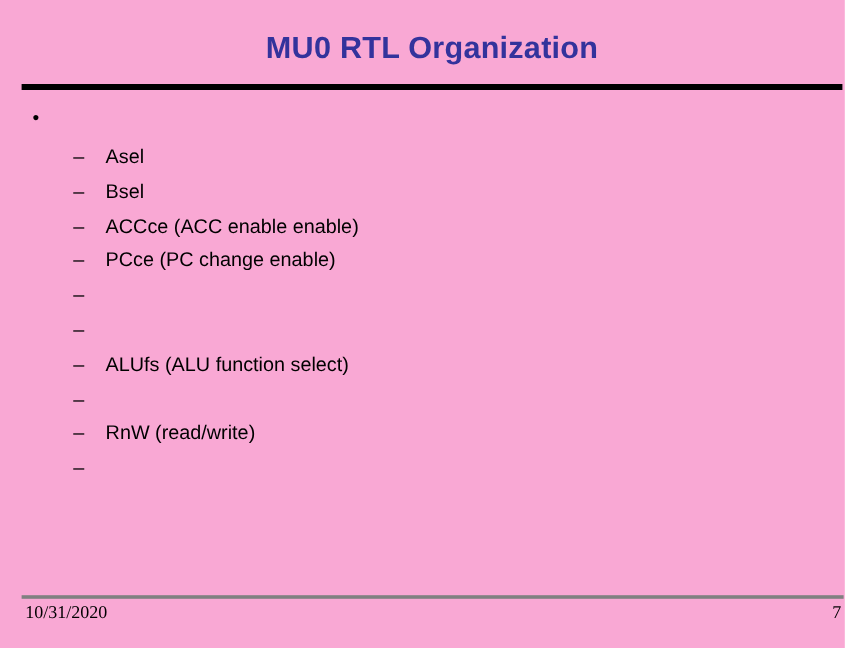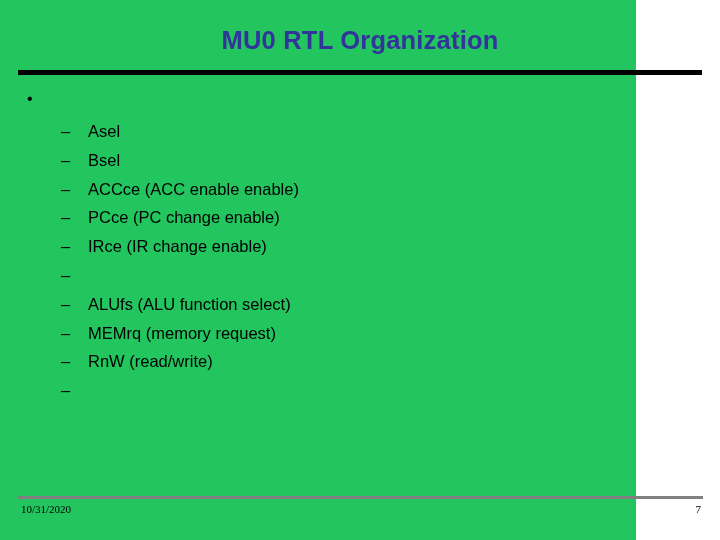--- a/index.html
+++ b/index.html
@@ -10,23 +10,23 @@
     width: 720px;
     height: 540px;
     background: #ffffff;
     font-family: "Liberation Sans", sans-serif;
     overflow: hidden;
     position: relative;
   }
   .slide {
     position: absolute;
     inset: 0;
-    width: 636px;
+    width: 704px;
     height: 540px;
-    background: #22c55e;
+    background: #f9a8d4;
     text-decoration: underline;
   }
 
   
   .slide-title {
     position: absolute;
     left: 18px;
     top: 26px;
     width: 684px;
     text-align: center;
@@ -102,21 +102,21 @@
     height: 3px;
     background: #808080;
   }
   .footer {
     position: absolute;
     left: 18px;
     top: 503px;
     width: 685px;
     height: 20px;
     font-family: "Liberation Serif", serif;
-    font-size: 11px;
+    font-size: 15px;
     color: #000000;
   }
   .footer-date {
     position: absolute;
     left: 3px;
     top: 0;
     white-space: nowrap;
   }
   .footer-center {
     position: absolute;
@@ -166,35 +166,33 @@
         <span>ACCce (ACC enable enable)</span>
       </div>
 
       <div class="bullet-l2">
         <span class="marker">–</span>
         <span>PCce (PC change enable)</span>
       </div>
 
       <div class="bullet-l2">
         <span class="marker">–</span>
-        <span>IRce (IR change enable)</span>
       </div>
 
       <div class="bullet-l2">
         <span class="marker">–</span>
       </div>
 
       <div class="bullet-l2">
         <span class="marker">–</span>
         <span>ALUfs (ALU function select)</span>
       </div>
 
       <div class="bullet-l2">
         <span class="marker">–</span>
-        <span>MEMrq (memory request)</span>
       </div>
 
       <div class="bullet-l2">
         <span class="marker">–</span>
         <span>RnW (read/write)</span>
       </div>
 
       <div class="bullet-l2">
         <span class="marker">–</span>
       </div>

